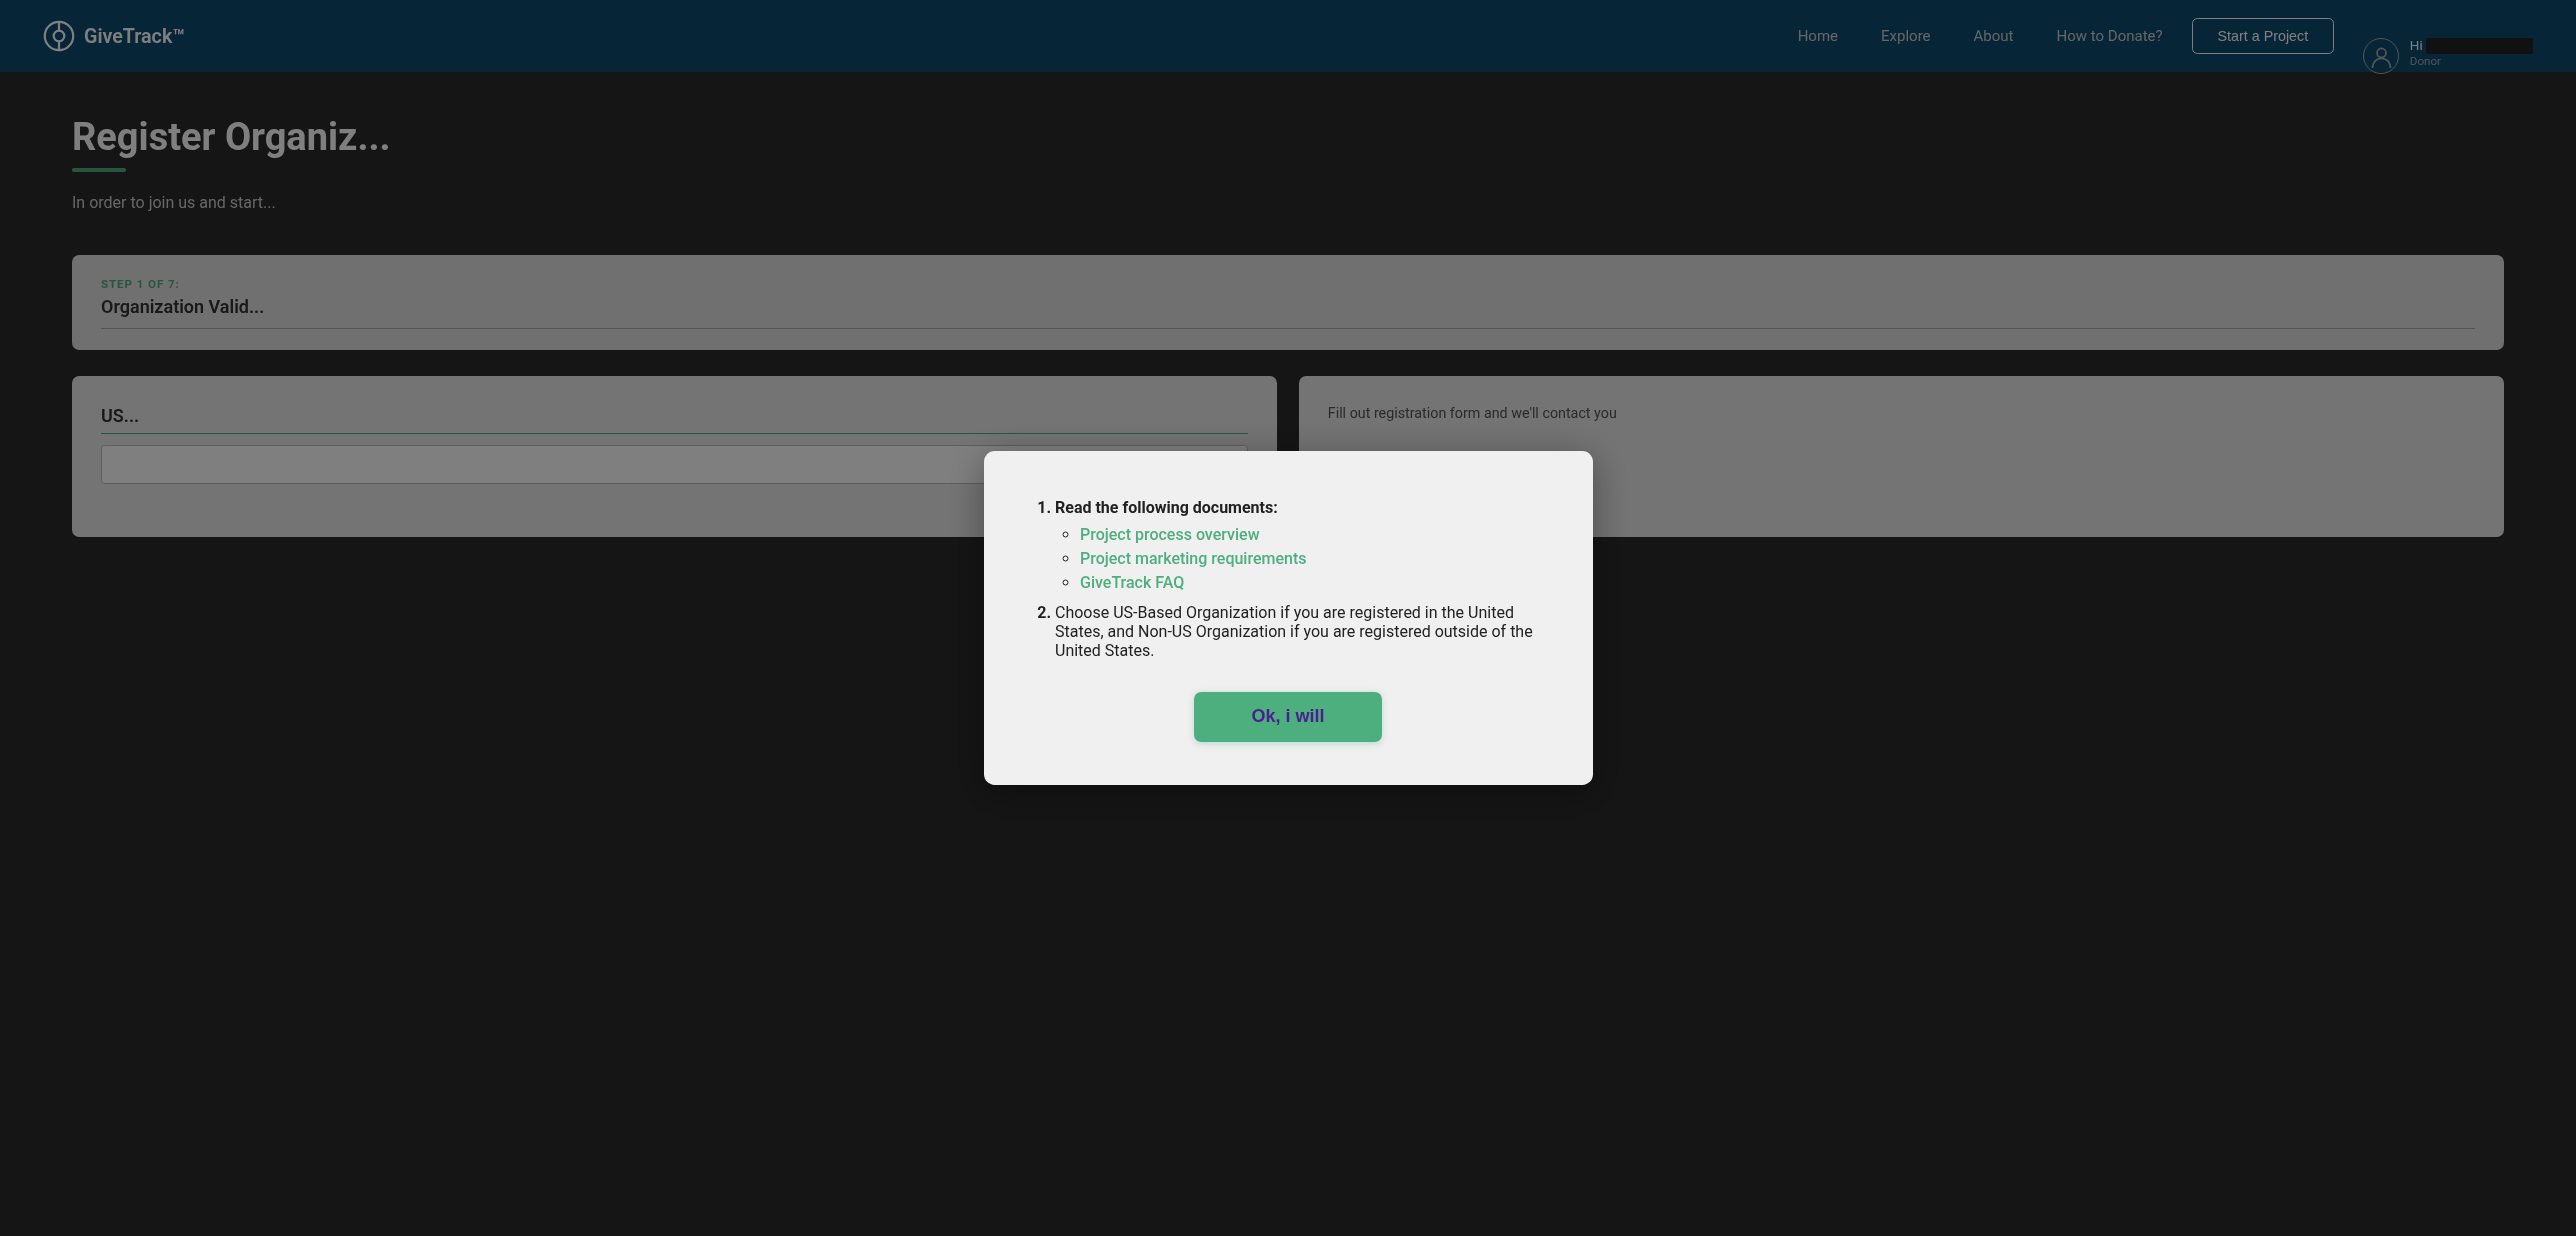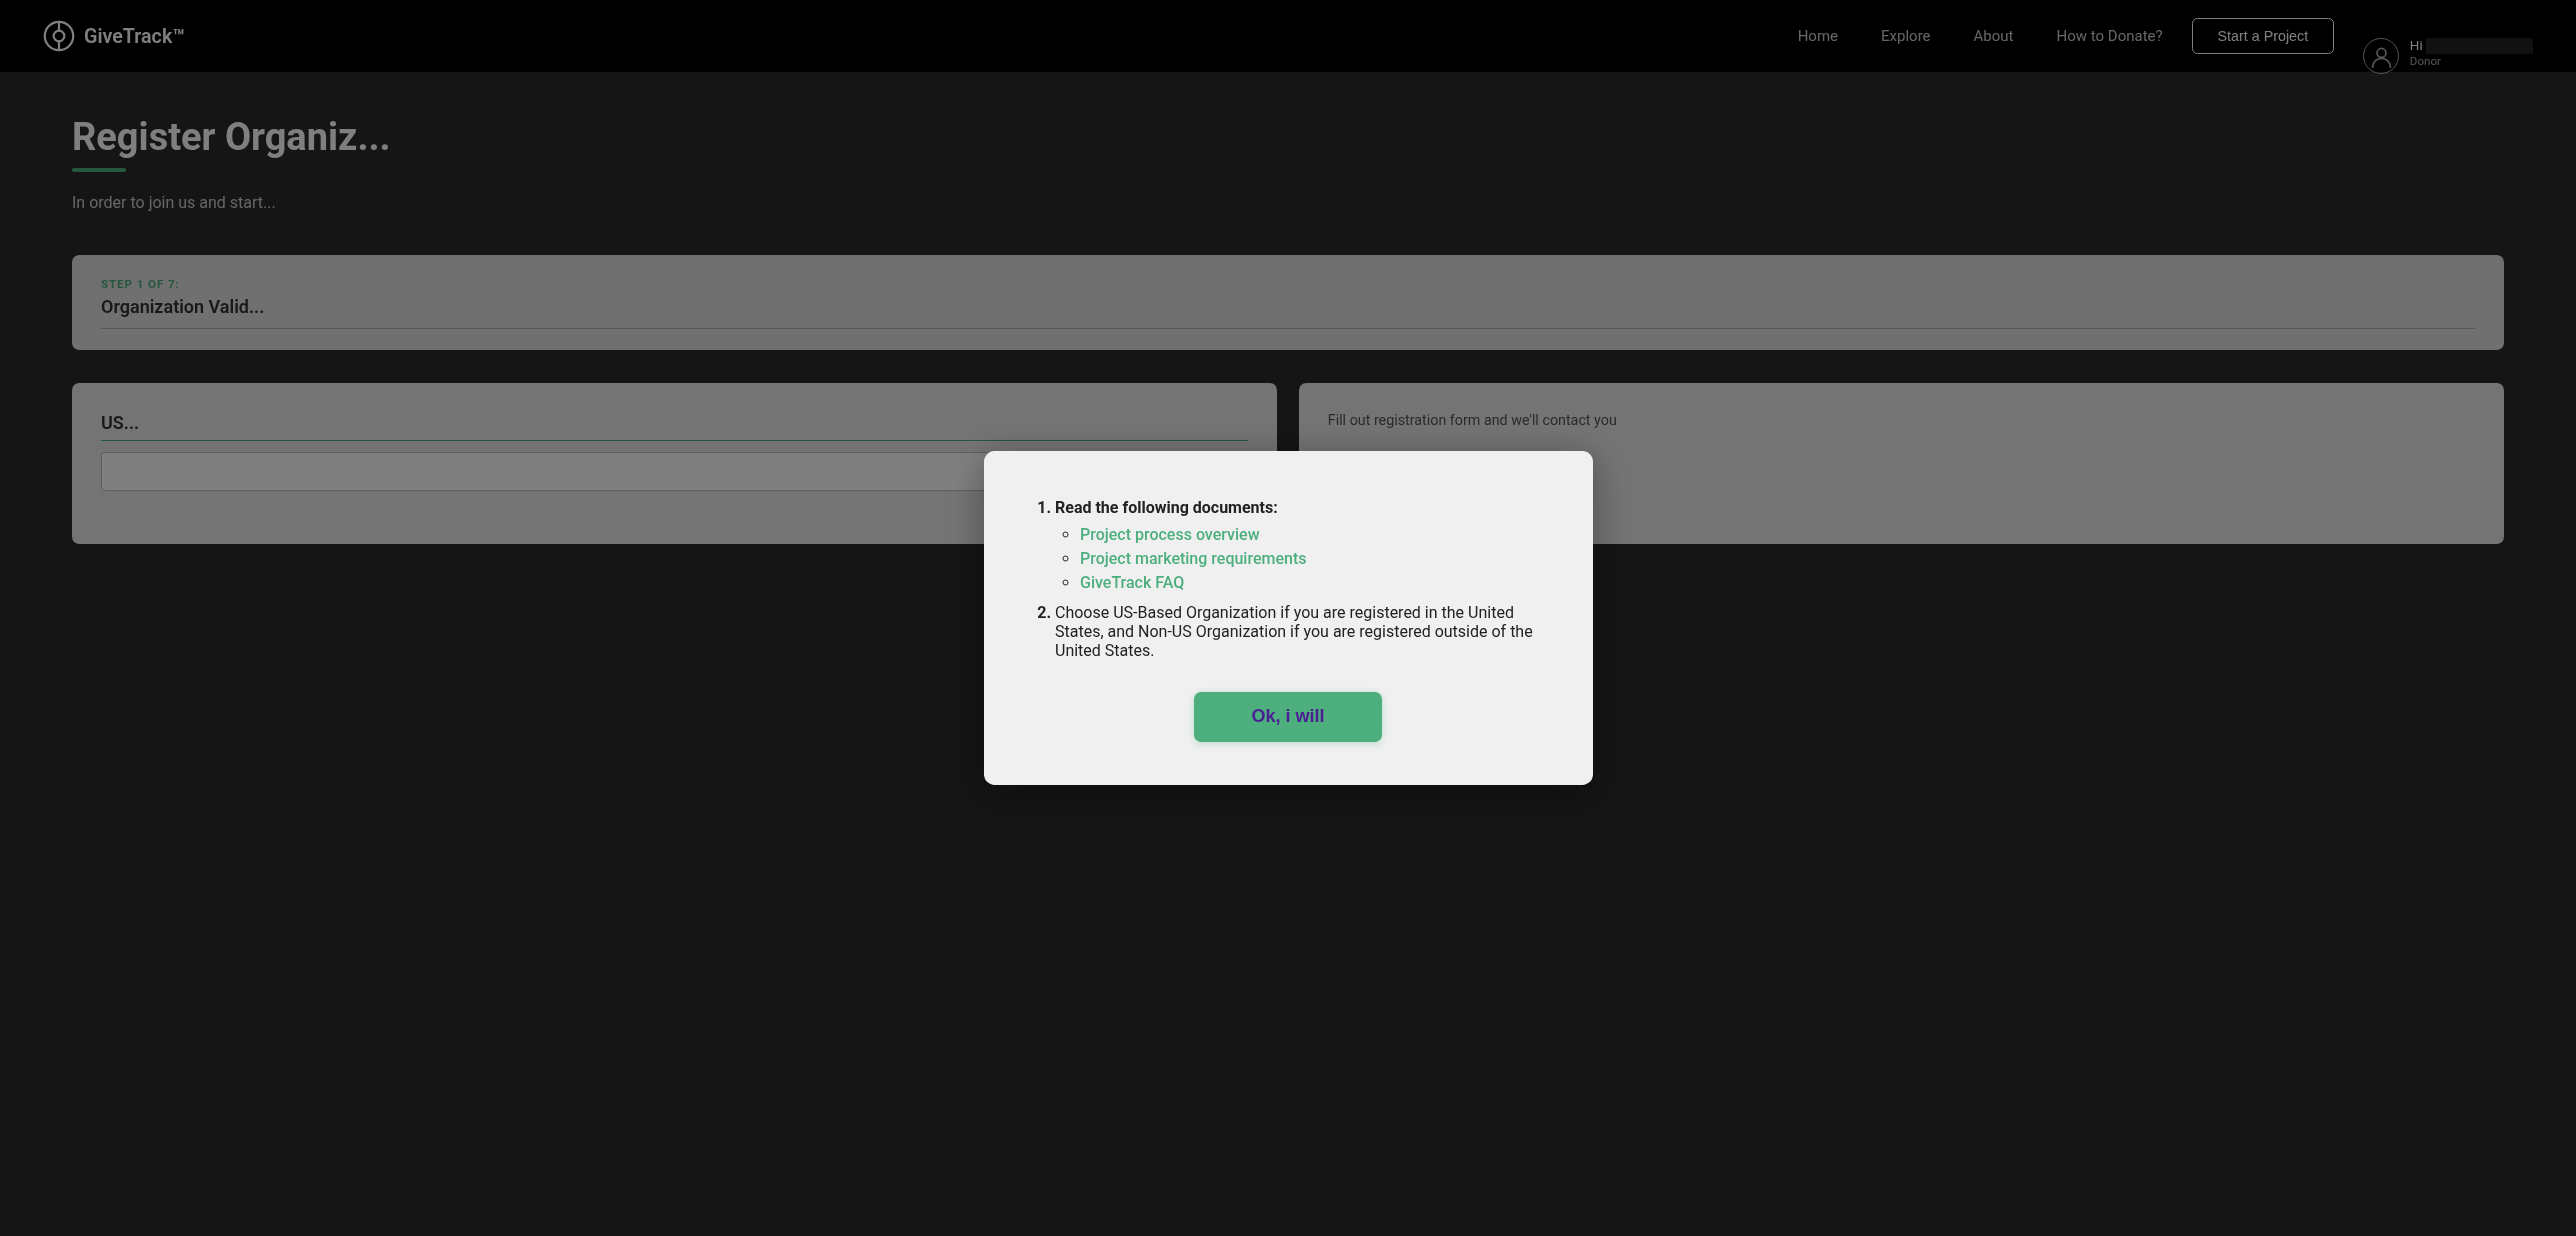--- a/index.html
+++ b/index.html
@@ -9,21 +9,21 @@
       min-height: 100vh;
       overflow: hidden;
     }
 
     
     .navbar {
       display: flex;
       align-items: center;
       padding: 0 43px;
       height: 72px;
-      background: #000000;
+      background: #0c4a6e;
       position: relative;
       z-index: 1;
     }
     .navbar-logo {
       display: flex;
       align-items: center;
       gap: 9px;
       color: #fff;
       text-decoration: none;
       font-size: 19.7px;
@@ -127,21 +127,21 @@
       font-size: 18px;
       font-weight: 600;
       border-bottom: 1.8px solid #aaa;
       padding-bottom: 10.7px;
     }
 
     
     .cards-row {
       display: flex;
       gap: 21.5px;
-      margin-top: 33px;
+      margin-top: 26px;
     }
     .card {
       background: #e8e8e8;
       border-radius: 7.2px;
       padding: 29px 29px 21.5px;
       flex: 1;
       min-height: 161px;
     }
     .card-title {
       color: #333;

